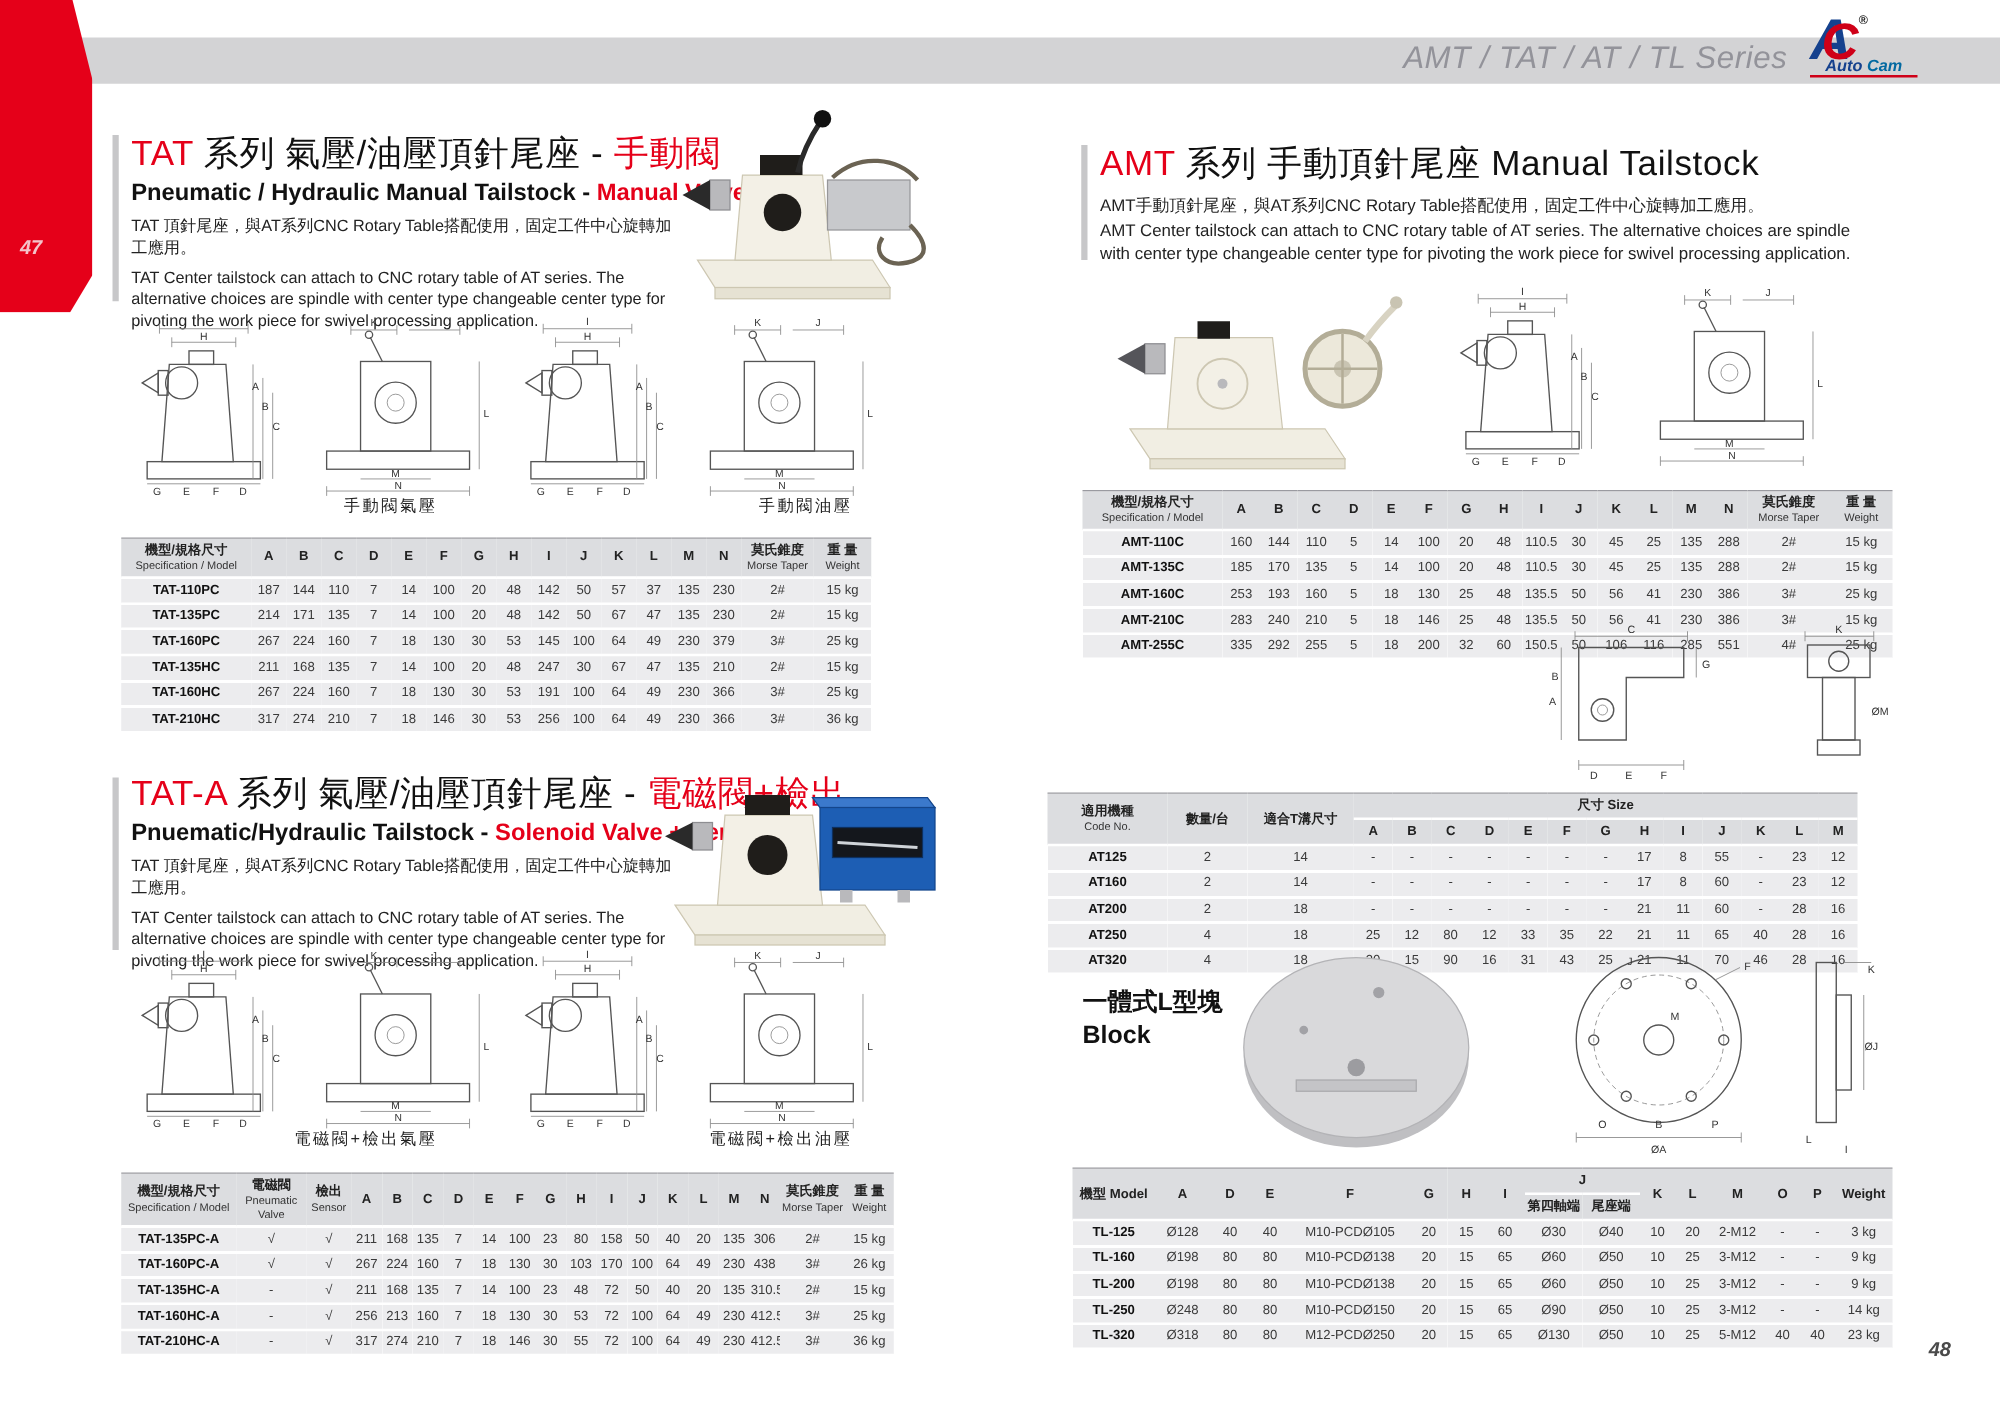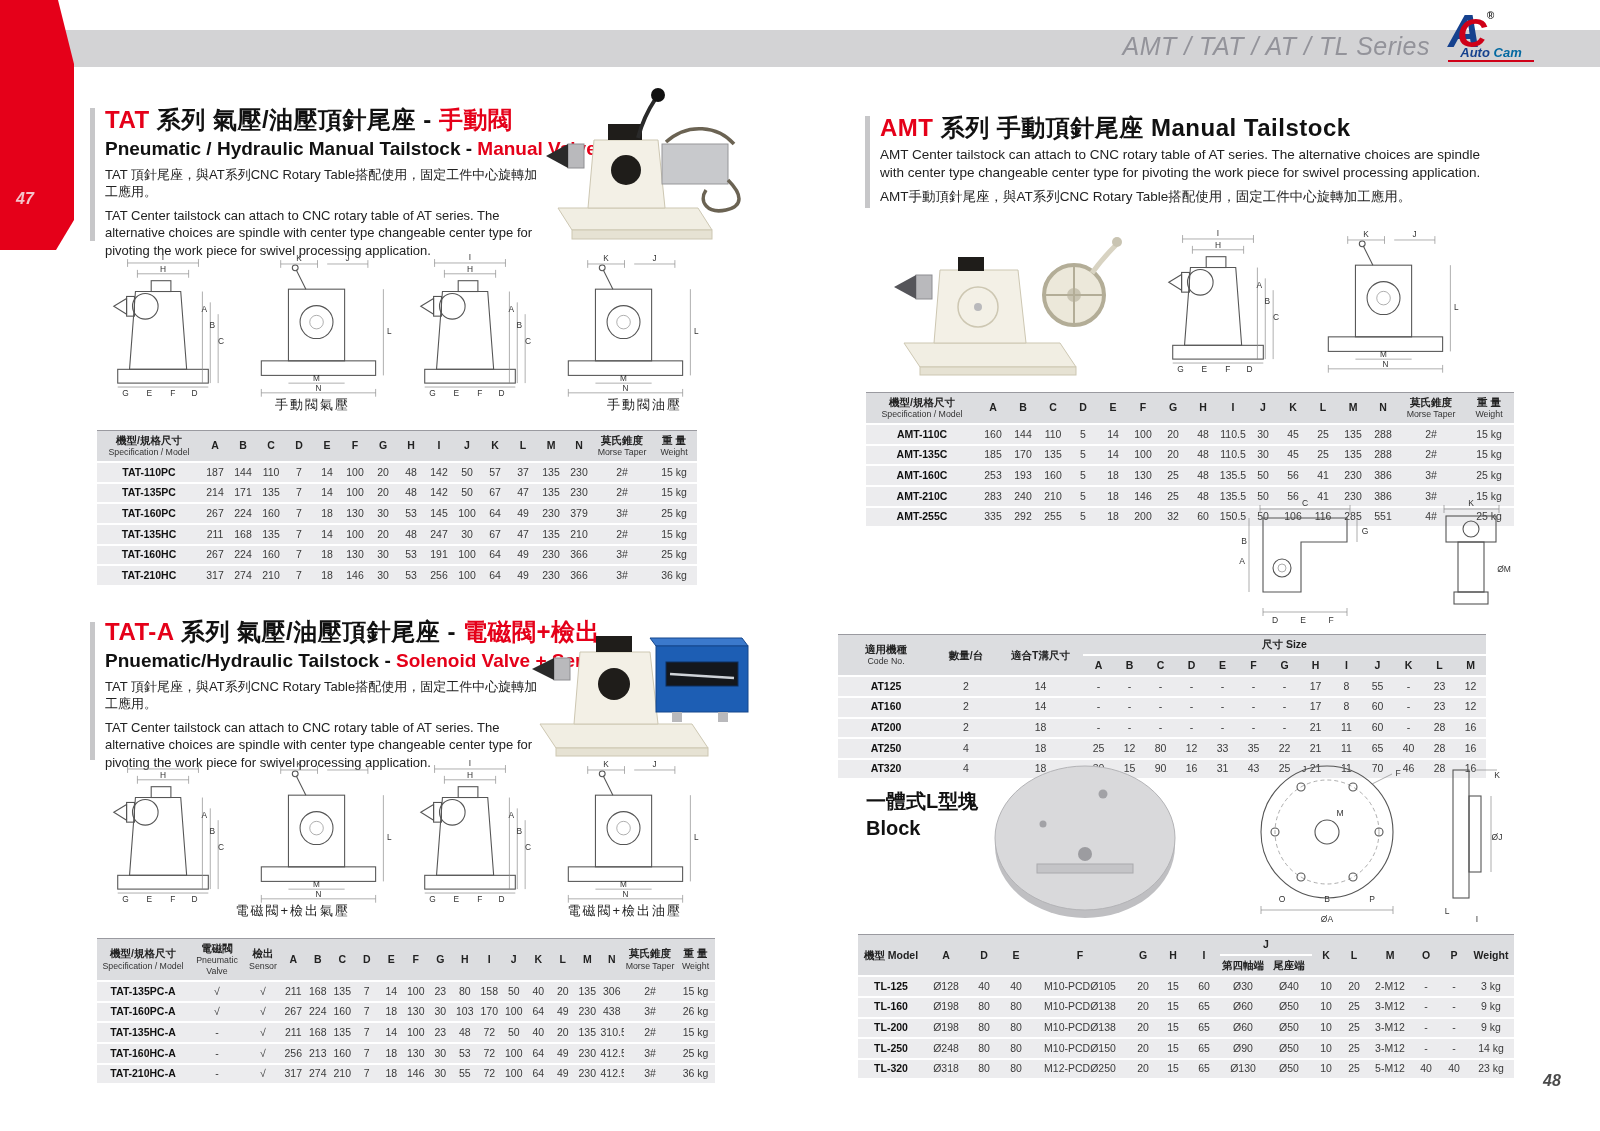--- a/index.html
+++ b/index.html
@@ -19,21 +19,21 @@
   .la{font-size:46px;color:#15418e}
   .lc{font-size:41px;color:#cf0018;margin-left:-24px}
   .lr{font-size:10px;vertical-align:28px;color:#222}
   .logo-sub{margin-top:-8px;font-size:13px;font-weight:bold;font-style:italic;text-align:center;
             border-bottom:2px solid #cf0018;padding-bottom:1px;width:86px}
   .auto{color:#15418e}.cam{color:#0369a1}
 
   
   .secbar{position:absolute;width:5px;background:#c7c7c9}
   .sechead{position:absolute}
-  .title-zh{font-size:24px;font-weight:bold;color:#111;letter-spacing:.5px;white-space:nowrap}
+  .title-zh{font-size:28px;font-weight:normal;color:#111;letter-spacing:.5px;white-space:nowrap}
   .title-en{font-size:19px;font-weight:bold;color:#111;margin-top:2px;white-space:nowrap}
   .accent{color:#e50019}
   .desc{font-size:13px;color:#222;line-height:1.34;margin-top:6px}
   .h2-zh{font-size:20px;font-weight:bold;color:#111}
   .h2-en{font-size:20px;font-weight:bold;color:#111;margin-top:2px}
   .cap{position:absolute;font-size:13px;color:#222;letter-spacing:2px;text-align:right;width:190px}
 
   
   table.spec{position:absolute;border-collapse:collapse;table-layout:fixed;
              border-top:1px solid #9a9aa0;border-bottom:1px solid #9a9aa0}
@@ -634,22 +634,22 @@
           <td>412.5</td>
           <td>3#</td>
           <td>36 kg</td>
         </tr>
       </tbody>
     </table>
 
   <div class="secbar" style="left:865px;top:116px;height:92px"></div>
   <div class="sechead" style="left:880px;top:112px;width:640px">
     <div class="title-zh"><span class="accent">AMT</span> <span>系列 手動頂針尾座 Manual Tailstock</span></div>
+    <div class="desc" style="width:620px;font-size:13.5px">AMT手動頂針尾座，與AT系列CNC Rotary Table搭配使用，固定工件中心旋轉加工應用。</div>
     <div class="desc" style="width:620px;font-size:13.5px;margin-top:2px">AMT Center tailstock can attach to CNC rotary table of AT series. The alternative choices are spindle with center type changeable center type for pivoting the work piece for swivel processing application.</div>
-    <div class="desc" style="width:620px;font-size:13.5px">AMT手動頂針尾座，與AT系列CNC Rotary Table搭配使用，固定工件中心旋轉加工應用。</div>
   </div>
 
   <svg class="abs" style="left:888px;top:215px" width="240" height="175" viewBox="0 0 240 175">
     <path d="M16 128 L172 128 L188 152 L32 152 Z" fill="#f1eee3" stroke="#cdc7b2"></path>
     <rect x="32" y="152" width="156" height="8" fill="#e6e2d3" stroke="#cdc7b2"></rect>
     <path d="M52 55 L130 55 L138 128 L46 128 Z" fill="#f3f0e6" stroke="#cdc7b2"></path>
     <circle cx="90" cy="92" r="20" fill="none" stroke="#cdc7b2" stroke-width="1.5"></circle>
     <circle cx="90" cy="92" r="4" fill="#b9b9bc"></circle>
     <rect x="28" y="60" width="16" height="24" fill="#b9b9bc" stroke="#8e8e92"></rect>
     <path d="M6 72 L28 60 L28 84 Z" fill="#55555a"></path>

